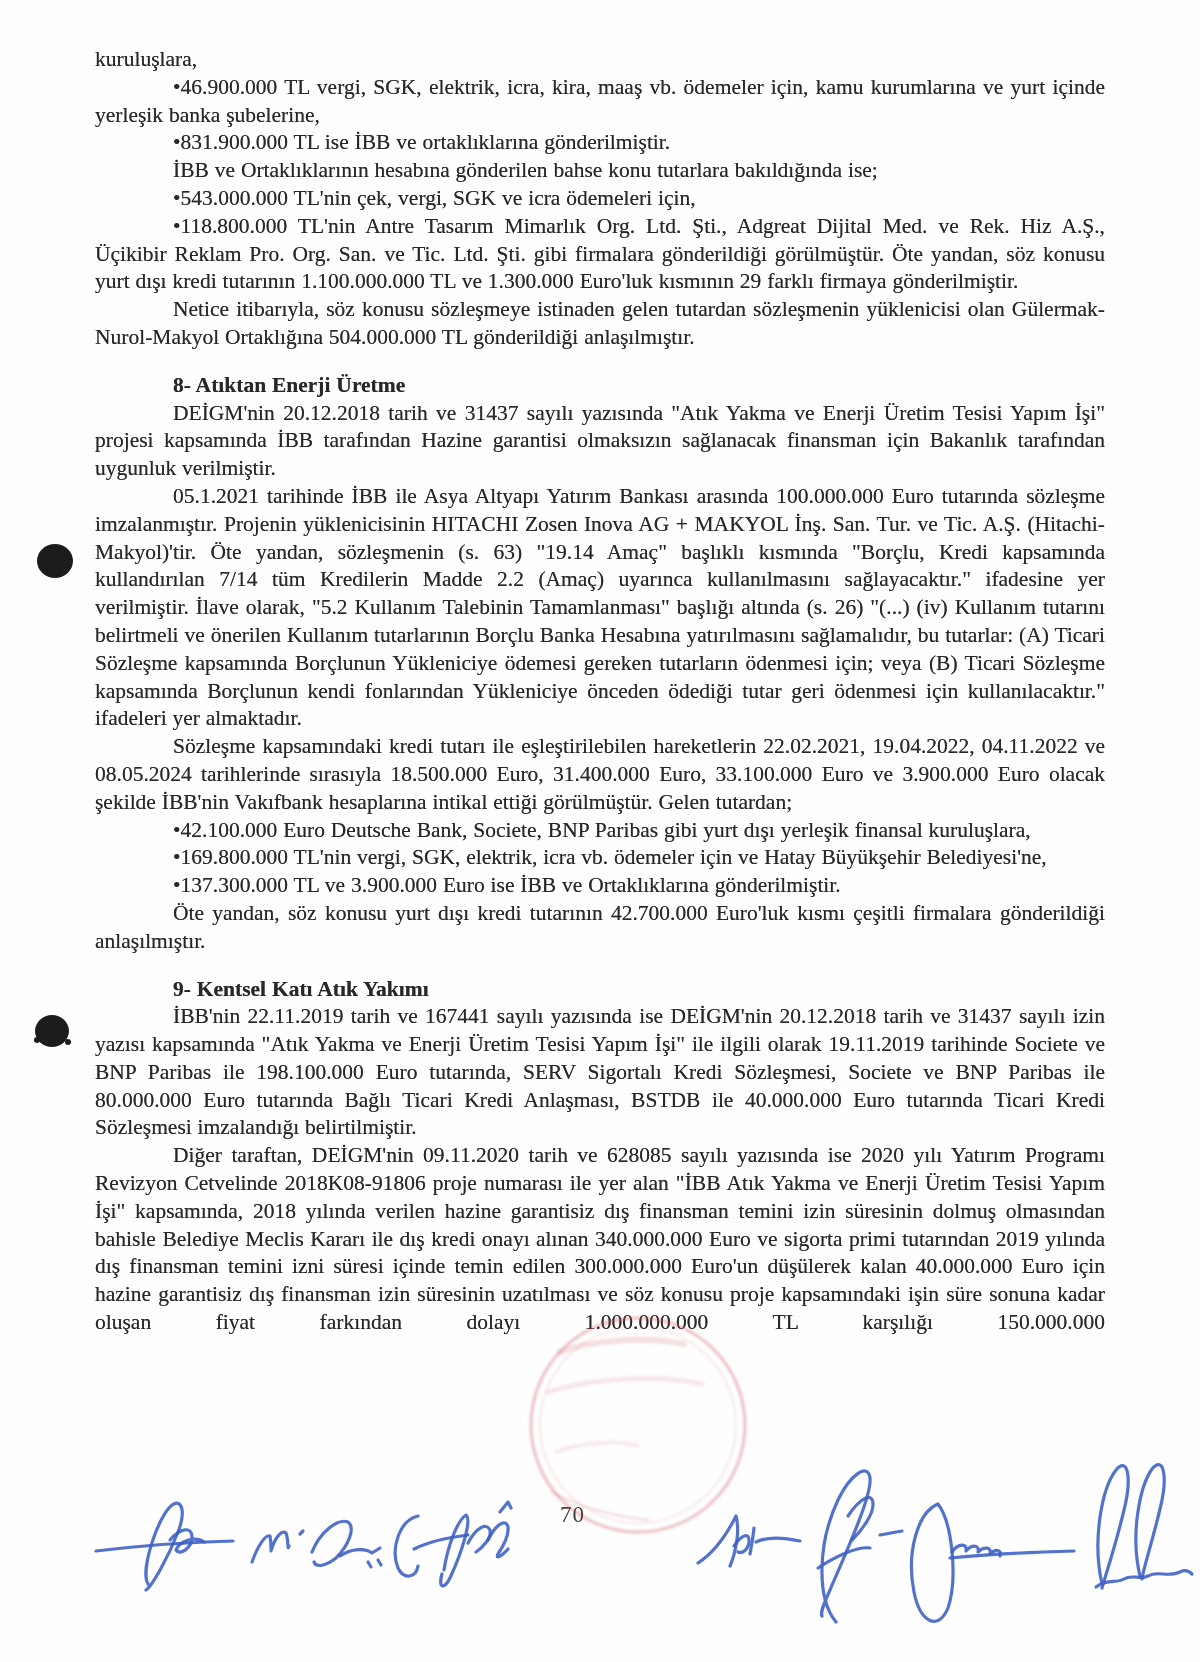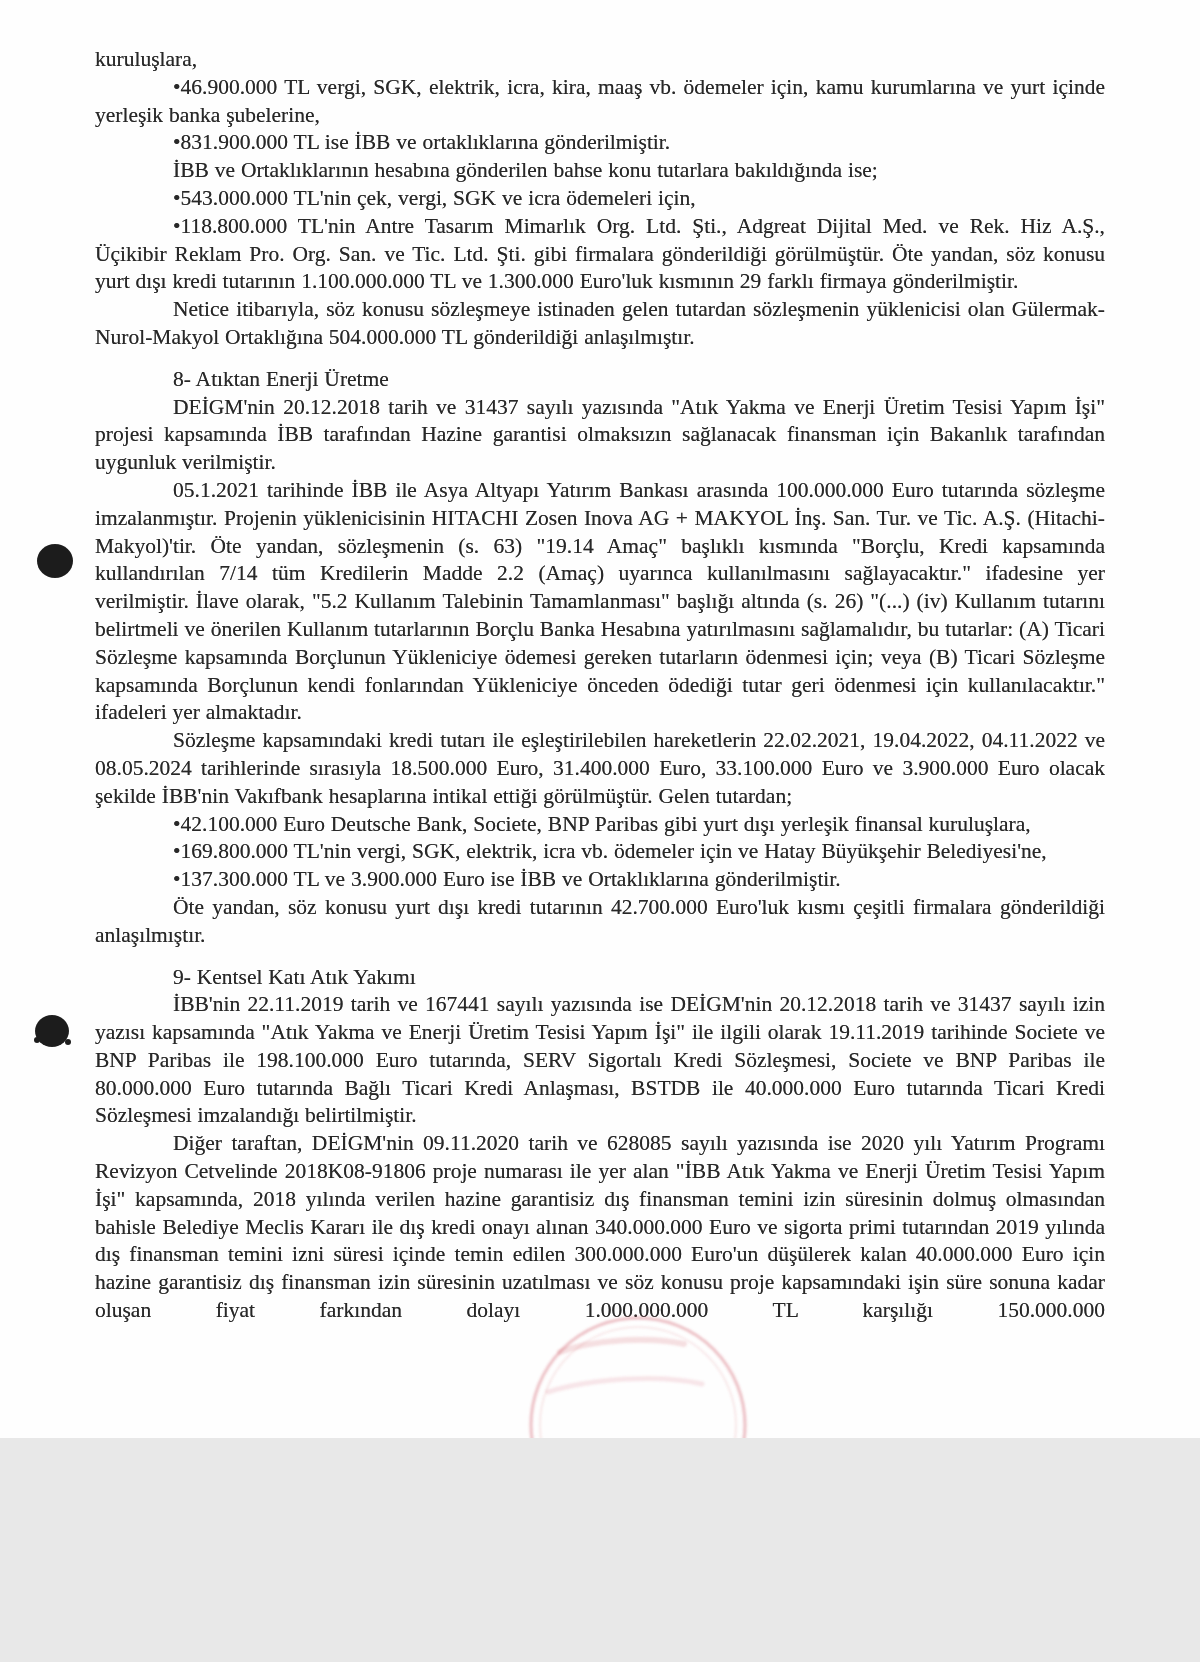--- a/index.html
+++ b/index.html
@@ -1,37 +1,37 @@
 <!DOCTYPE html>
 <html><head>
 <meta charset="utf-8">
 <style>
   html,body{margin:0;padding:0;background:#e8e8e8;}
   .sheet{
     position:relative;
-    width:1200px;height:1438px;
+    width:1200px;height:1662px;
     background:#fefefe;
     overflow:hidden;
     font-family:"Liberation Serif","DejaVu Serif",serif;
   }
   .content{
     position:absolute;left:95px;top:46px;width:1010px;
     color:#282828;
     filter:blur(0.28px);
   }
   .para{
     margin:0;
     font-size:21.5px;
     line-height:27.8px;
     text-align:justify;
     word-spacing:0.5px;
     text-shadow:0 0 0.5px rgba(35,35,35,0.65);
   }
   .para.indent{text-indent:78px;}
-  .para.heading{font-weight:normal;margin-top:14px;}
+  .para.heading{font-weight:bold;margin-top:20px;}
   .para.jlast{text-align-last:justify;}
   .page-number{
     position:absolute;left:560px;top:1502px;
     font-size:23px;color:#3c3c3c;
     letter-spacing:1px;
     filter:blur(0.3px);
   }
   .overlay{
     position:absolute;left:0;top:0;width:1200px;height:1662px;
     pointer-events:none;

